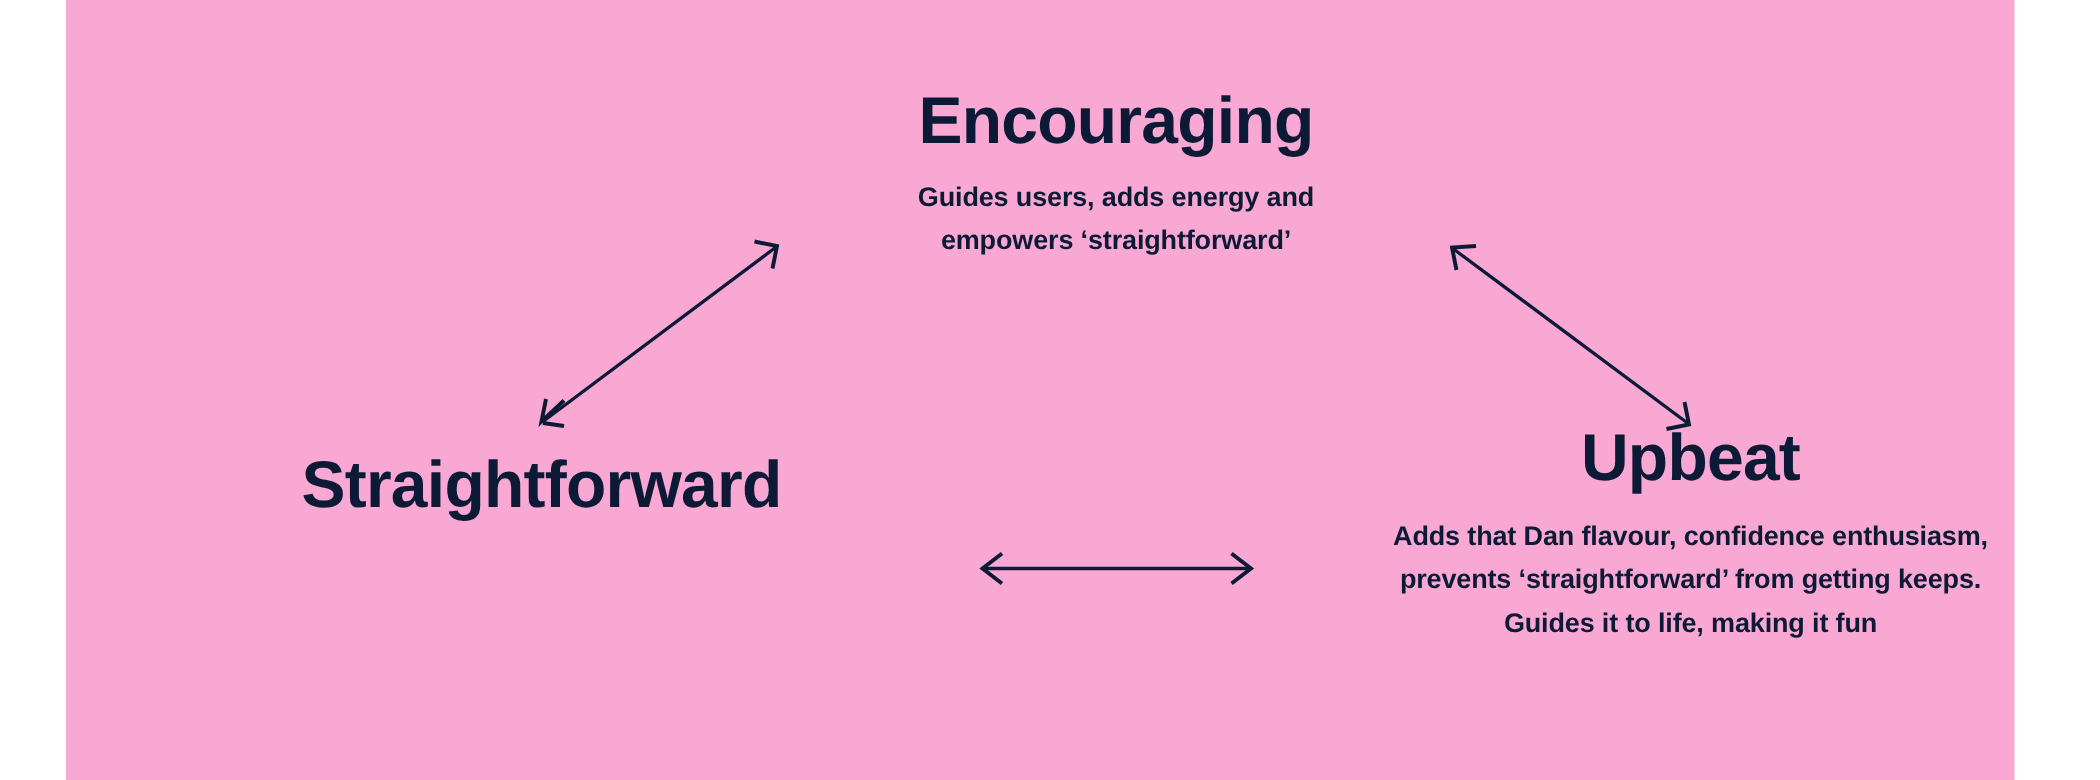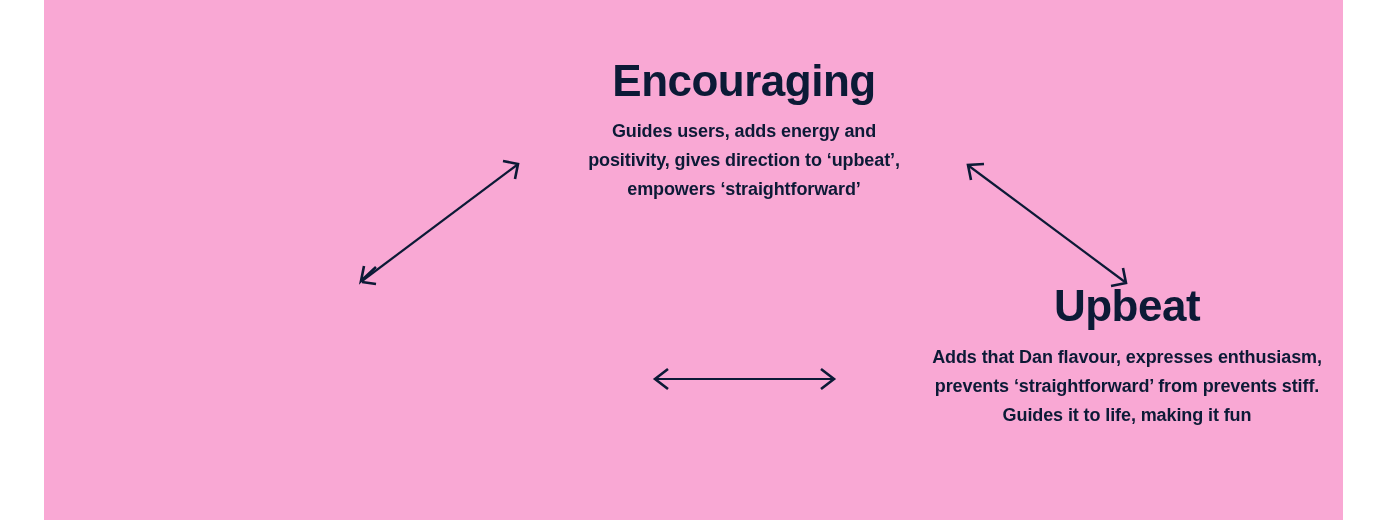--- a/index.html
+++ b/index.html
@@ -119,30 +119,30 @@
       <line class="arrow-line" x1="611" y1="379" x2="790" y2="379"></line>
       <polyline class="arrow-head" points="624,369 611,379 624,389"></polyline>
       <polyline class="arrow-head" points="777,369 790,379 777,389"></polyline>
     </g>
   </svg>
 
   <div class="node" id="node-encouraging">
     <h2 class="node-title">Encouraging</h2>
     <p class="node-desc">
       <span>Guides users, adds energy and</span>
-      <span>positivity, gives direction to ‘upbeat’,</span>
       <span>empowers ‘straightforward’</span>
     </p>
   </div>
 
   <div class="node" id="node-straightforward">
+    <h2 class="node-title">Straightforward</h2>
   </div>
 
   <div class="node" id="node-upbeat">
     <h2 class="node-title">Upbeat</h2>
     <p class="node-desc">
-      <span>Adds that Dan flavour, expresses enthusiasm,</span>
-      <span>prevents ‘straightforward’ from prevents stiff.</span>
+      <span>Adds that Dan flavour, confidence enthusiasm,</span>
+      <span>prevents ‘straightforward’ from getting keeps.</span>
       <span>Guides it to life, making it fun</span>
     </p>
   </div>
 
 </div>
 
 </body></html>

